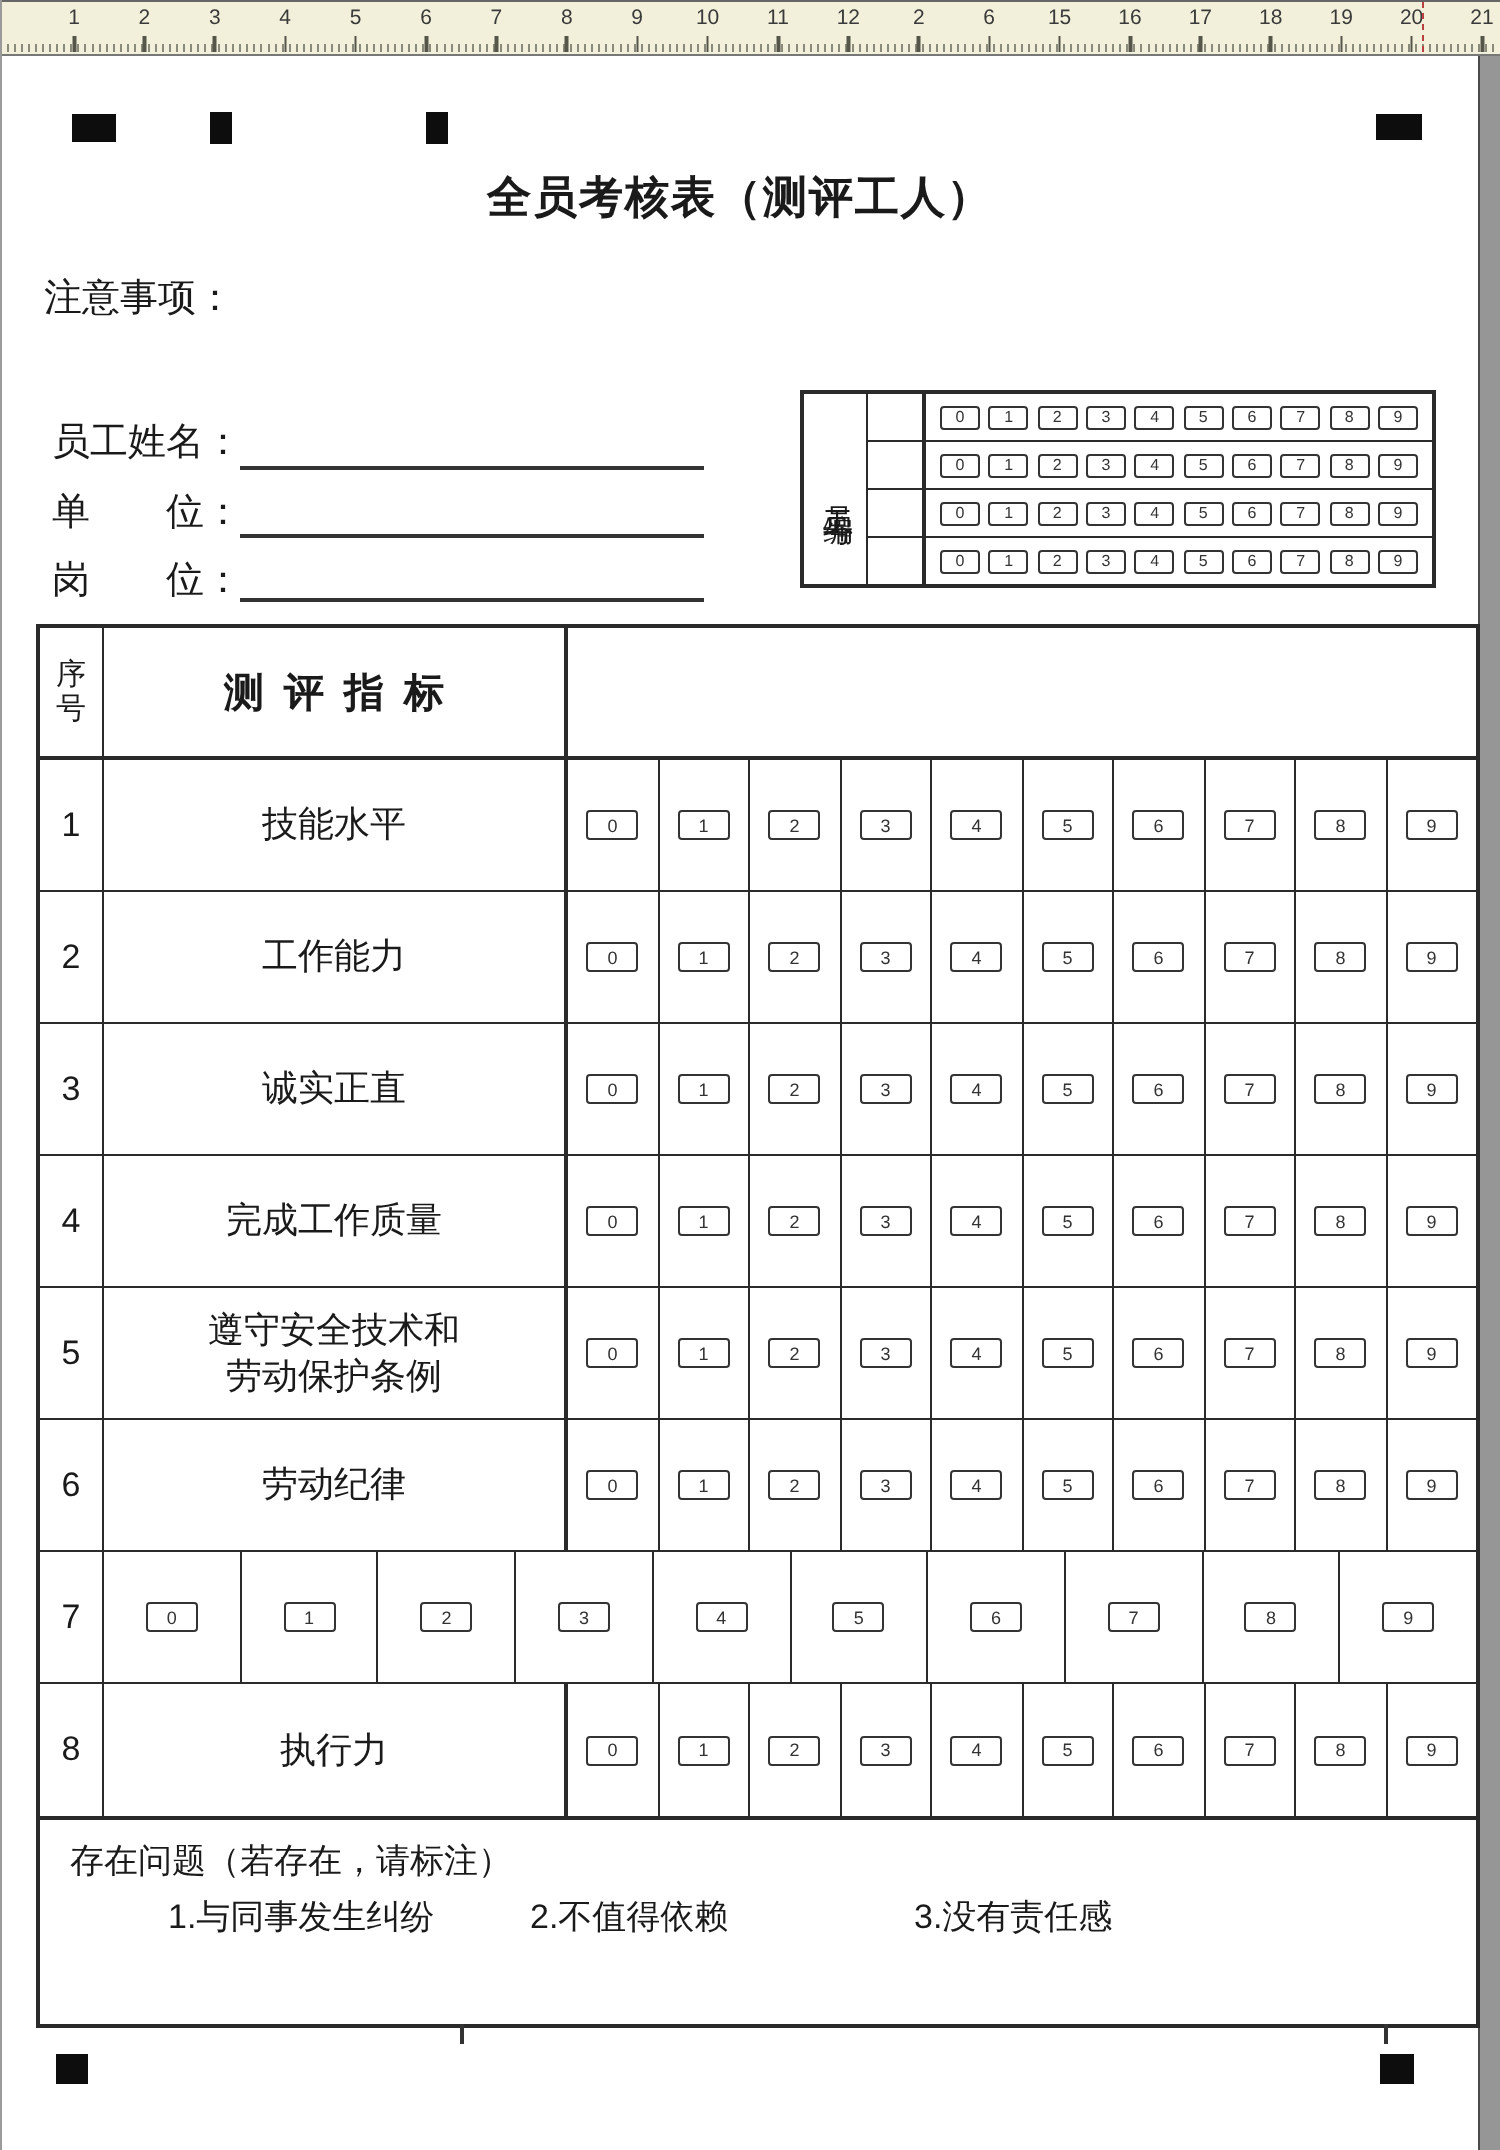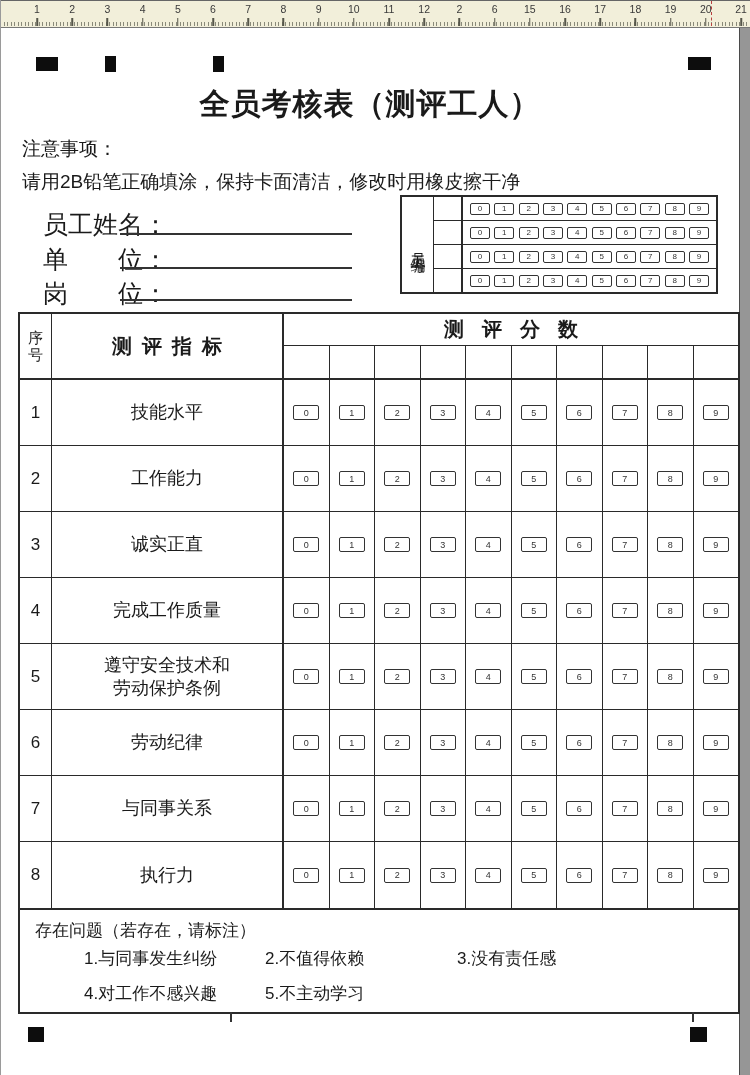--- a/index.html
+++ b/index.html
@@ -33,26 +33,26 @@
   .mark{position:absolute;background:var(--mark);}
   .m1{left:36px;top:57px;width:22px;height:14px;}
   .m2{left:105px;top:56px;width:11px;height:16px;}
   .m3{left:213px;top:56px;width:11px;height:16px;}
   .m4{left:688px;top:57px;width:23px;height:13px;}
   .m5{left:28px;top:1027px;width:16px;height:15px;}
   .m6{left:690px;top:1027px;width:17px;height:15px;}
 
   
   .title{position:absolute;left:0;top:84px;width:740px;text-align:center;
-         font-size:30px;font-weight:bold;letter-spacing:1px;}
+         font-size:22px;font-weight:bold;letter-spacing:1px;}
   .notice-head{position:absolute;left:22px;top:136px;font-size:19px;}
   .notice-line{position:absolute;left:22px;top:169px;font-size:19px;}
 
   
-  .field-label{position:absolute;left:43px;font-size:25px;font-family:Liberation Mono, monospace;}
+  .field-label{position:absolute;left:26px;font-size:19px;font-family:Liberation Mono, monospace;}
   .f1{top:208px;} .f2{top:243px;} .f3{top:277px;}
   .uline{position:absolute;left:120px;width:232px;height:0;border-top:2px solid #333;}
   .u1{top:233px;} .u2{top:267px;} .u3{top:299px;}
 
   
   .eid-box{position:absolute;left:400px;top:195px;width:318px;height:99px;
            border:2px solid var(--line);display:flex;background:#fff;}
   .eid-label{width:32px;border-right:1.5px solid var(--line);display:flex;align-items:center;justify-content:center;
              writing-mode:vertical-rl;font-size:15px;letter-spacing:2px;}
   .eid-rows{flex:1;display:flex;flex-direction:column;}
@@ -164,21 +164,20 @@
 
   <div class="mark m1"></div>
   <div class="mark m2"></div>
   <div class="mark m3"></div>
   <div class="mark m4"></div>
   <div class="mark m5"></div>
   <div class="mark m6"></div>
 
   <h1 class="title">全员考核表（测评工人）</h1>
   <div class="notice-head">注意事项：</div>
-  <div class="notice-line">请用2B铅笔正确填涂，保持卡面清洁，修改时用橡皮擦干净</div>
 
   <div class="field-label f1">员工姓名：</div>
   <div class="field-label f2">单　　位：</div>
   <div class="field-label f3">岗　　位：</div>
   <div class="uline u1"></div>
   <div class="uline u2"></div>
   <div class="uline u3"></div>
 
   <div class="eid-box">
     <div class="eid-label">员工编号</div>
@@ -245,35 +244,20 @@
         </div>
       </div>
   </div>
 
   <div class="table">
     <div class="thead">
       <div class="cell c-idx head-idx">
         <span>序号</span>
       </div>
       <div class="cell c-ind head-ind">测评指标</div>
-      <div class="score-head">
-        <div class="sh-top">测评分数</div>
-        <div class="sh-bottom" id="subhead-cells">
-            <div class="sc"></div>
-            <div class="sc"></div>
-            <div class="sc"></div>
-            <div class="sc"></div>
-            <div class="sc"></div>
-            <div class="sc"></div>
-            <div class="sc"></div>
-            <div class="sc"></div>
-            <div class="sc"></div>
-            <div class="sc"></div>
-          </div>
-      </div>
     </div>
     <div id="table-body">
         <div class="trow">
           <div class="cell c-idx">1</div>
           <div class="cell c-ind">
             <div class="ind-line">技能水平</div>
           </div>
           <div class="score-cells">
             <div class="sc">
               <span class="bubble lg">0</span>
@@ -493,23 +477,20 @@
             <div class="sc">
               <span class="bubble lg">8</span>
             </div>
             <div class="sc">
               <span class="bubble lg">9</span>
             </div>
           </div>
         </div>
         <div class="trow">
           <div class="cell c-idx">7</div>
-          <div class="cell c-ind">
-            <div class="ind-line">与同事关系</div>
-          </div>
           <div class="score-cells">
             <div class="sc">
               <span class="bubble lg">0</span>
             </div>
             <div class="sc">
               <span class="bubble lg">1</span>
             </div>
             <div class="sc">
               <span class="bubble lg">2</span>
             </div>
@@ -575,22 +556,18 @@
           </div>
         </div>
       </div>
     <div class="tfoot">
       <div class="tf-head">存在问题（若存在，请标注）</div>
       <div class="tf-row tf-row1" id="footer-row1">
           <span class="tf-item">1.与同事发生纠纷</span>
           <span class="tf-item">2.不值得依赖</span>
           <span class="tf-item">3.没有责任感</span>
         </div>
-      <div class="tf-row tf-row2" id="footer-row2">
-          <span class="tf-item">4.对工作不感兴趣</span>
-          <span class="tf-item">5.不主动学习</span>
-        </div>
     </div>
   </div>
 
   <div class="bottom-tick t1"></div>
   <div class="bottom-tick t2"></div>
 </div>
 
 </body></html>

